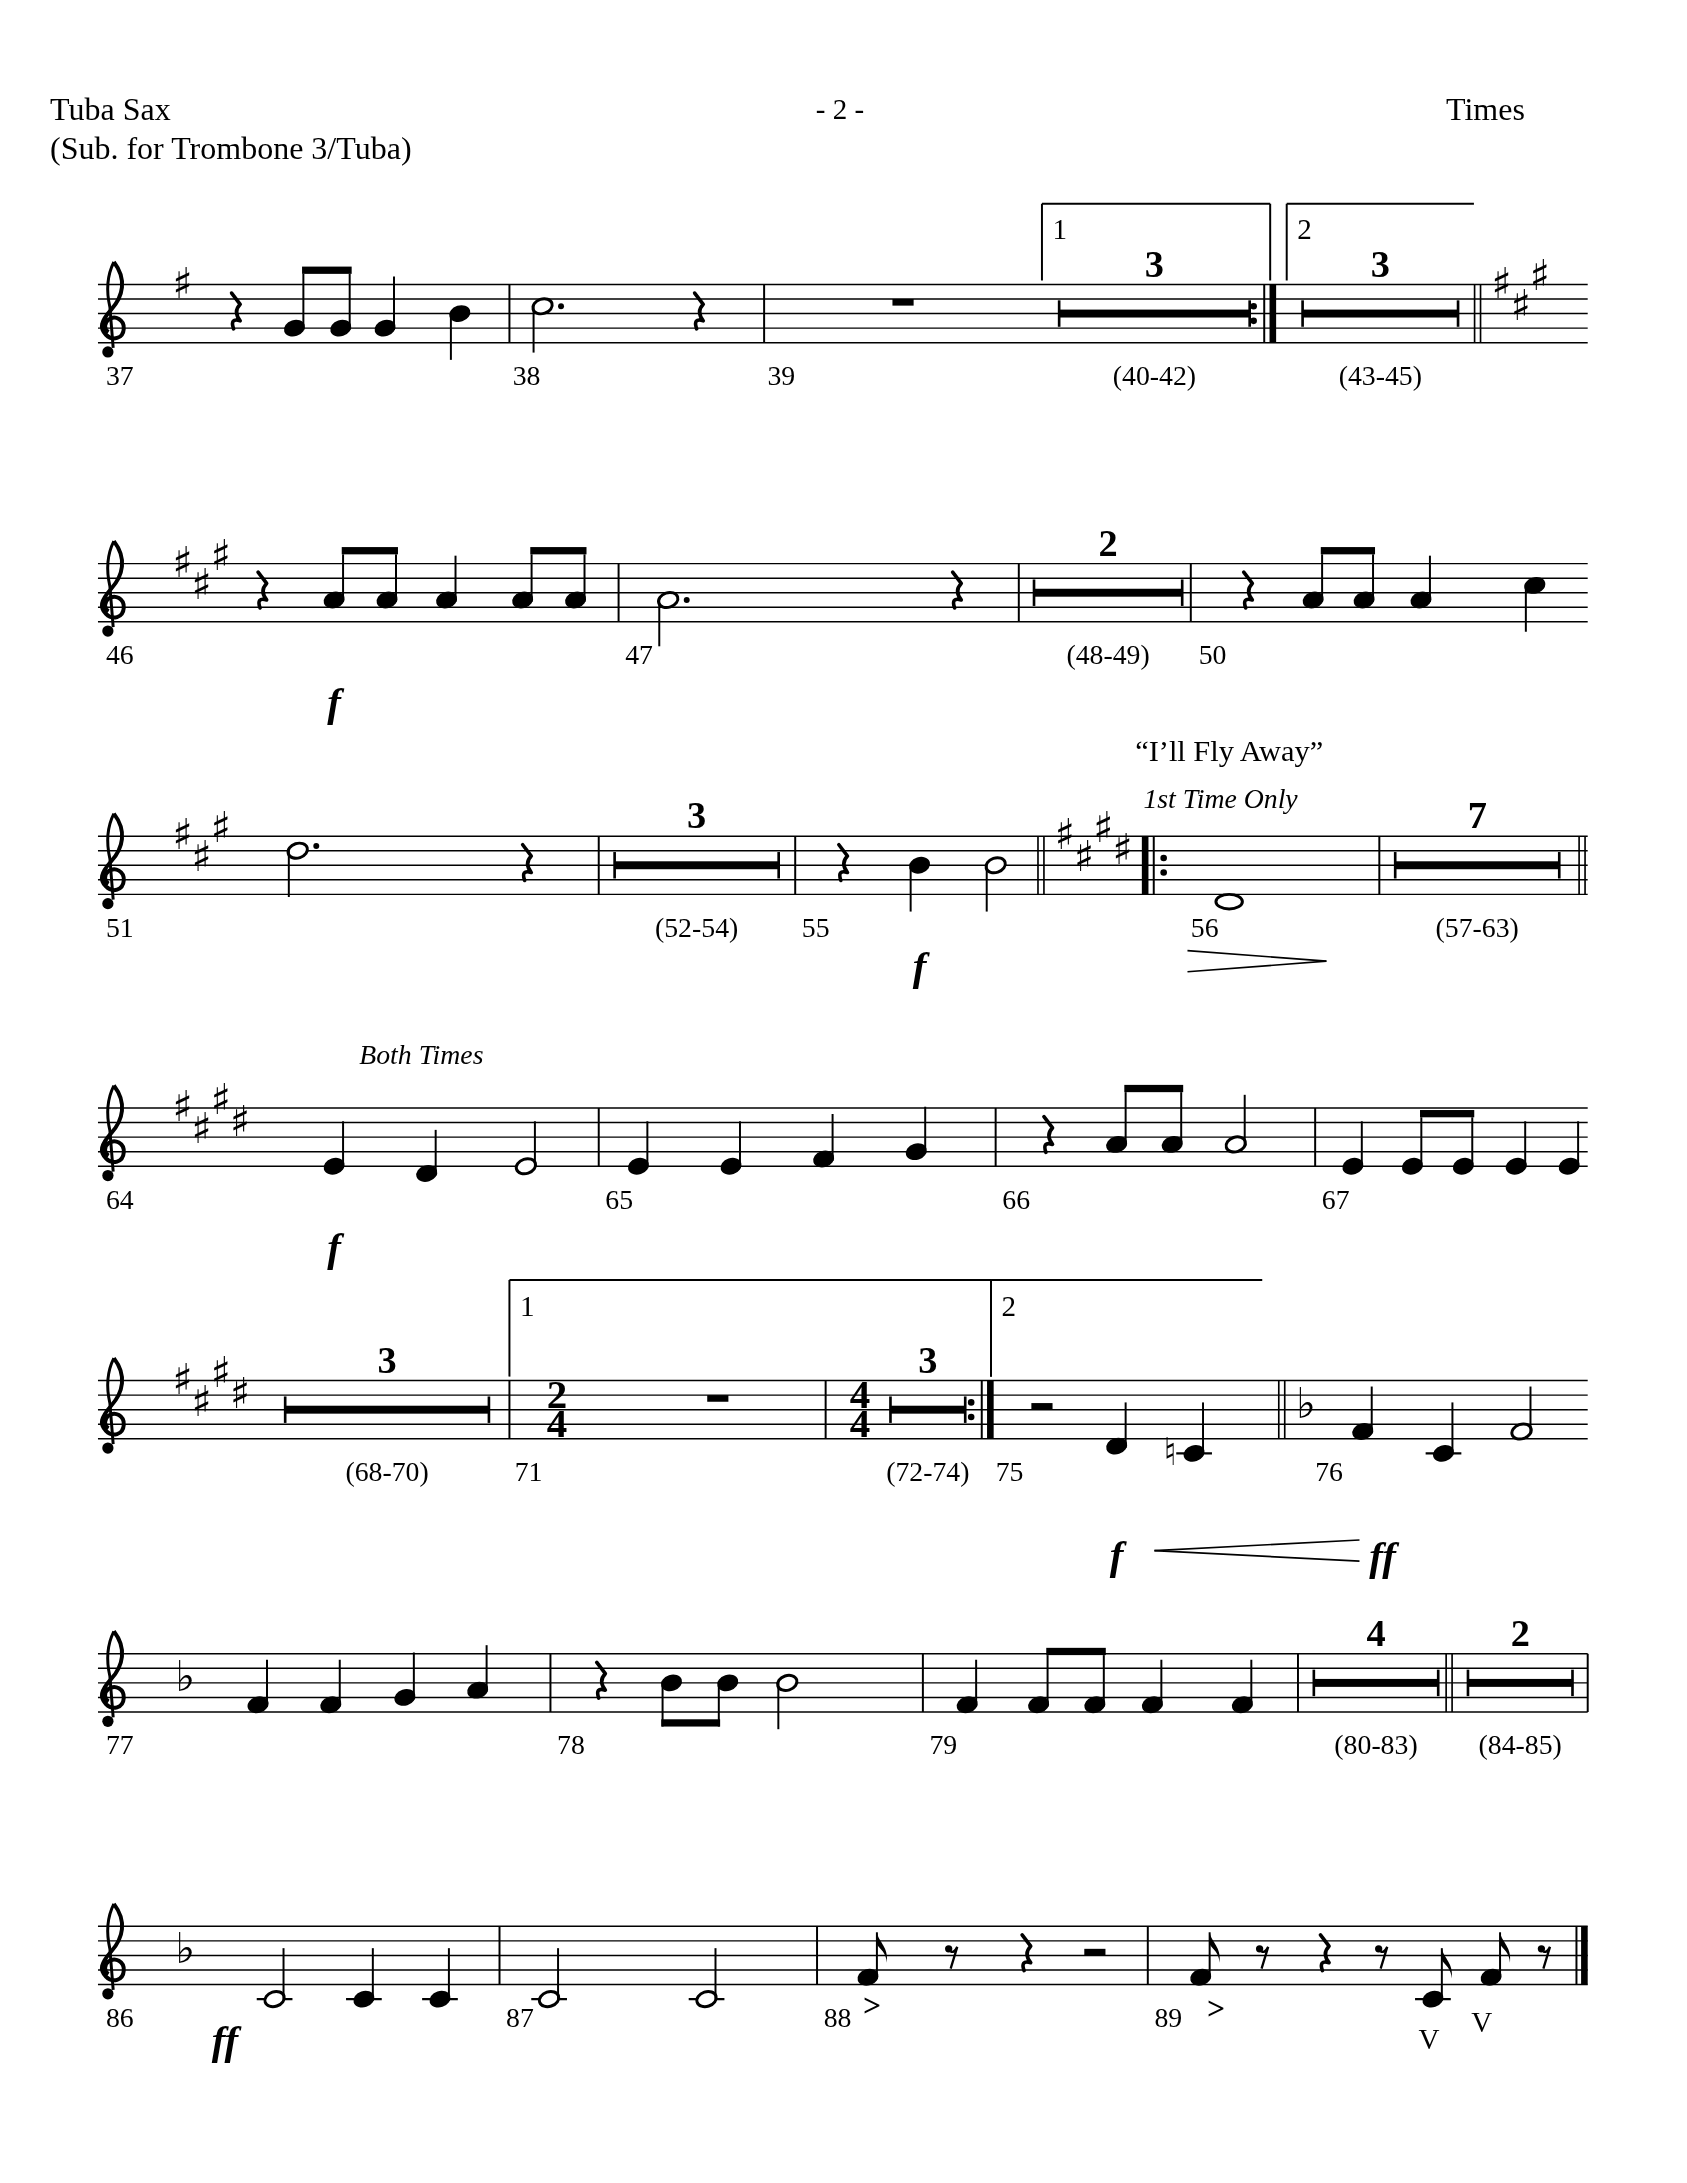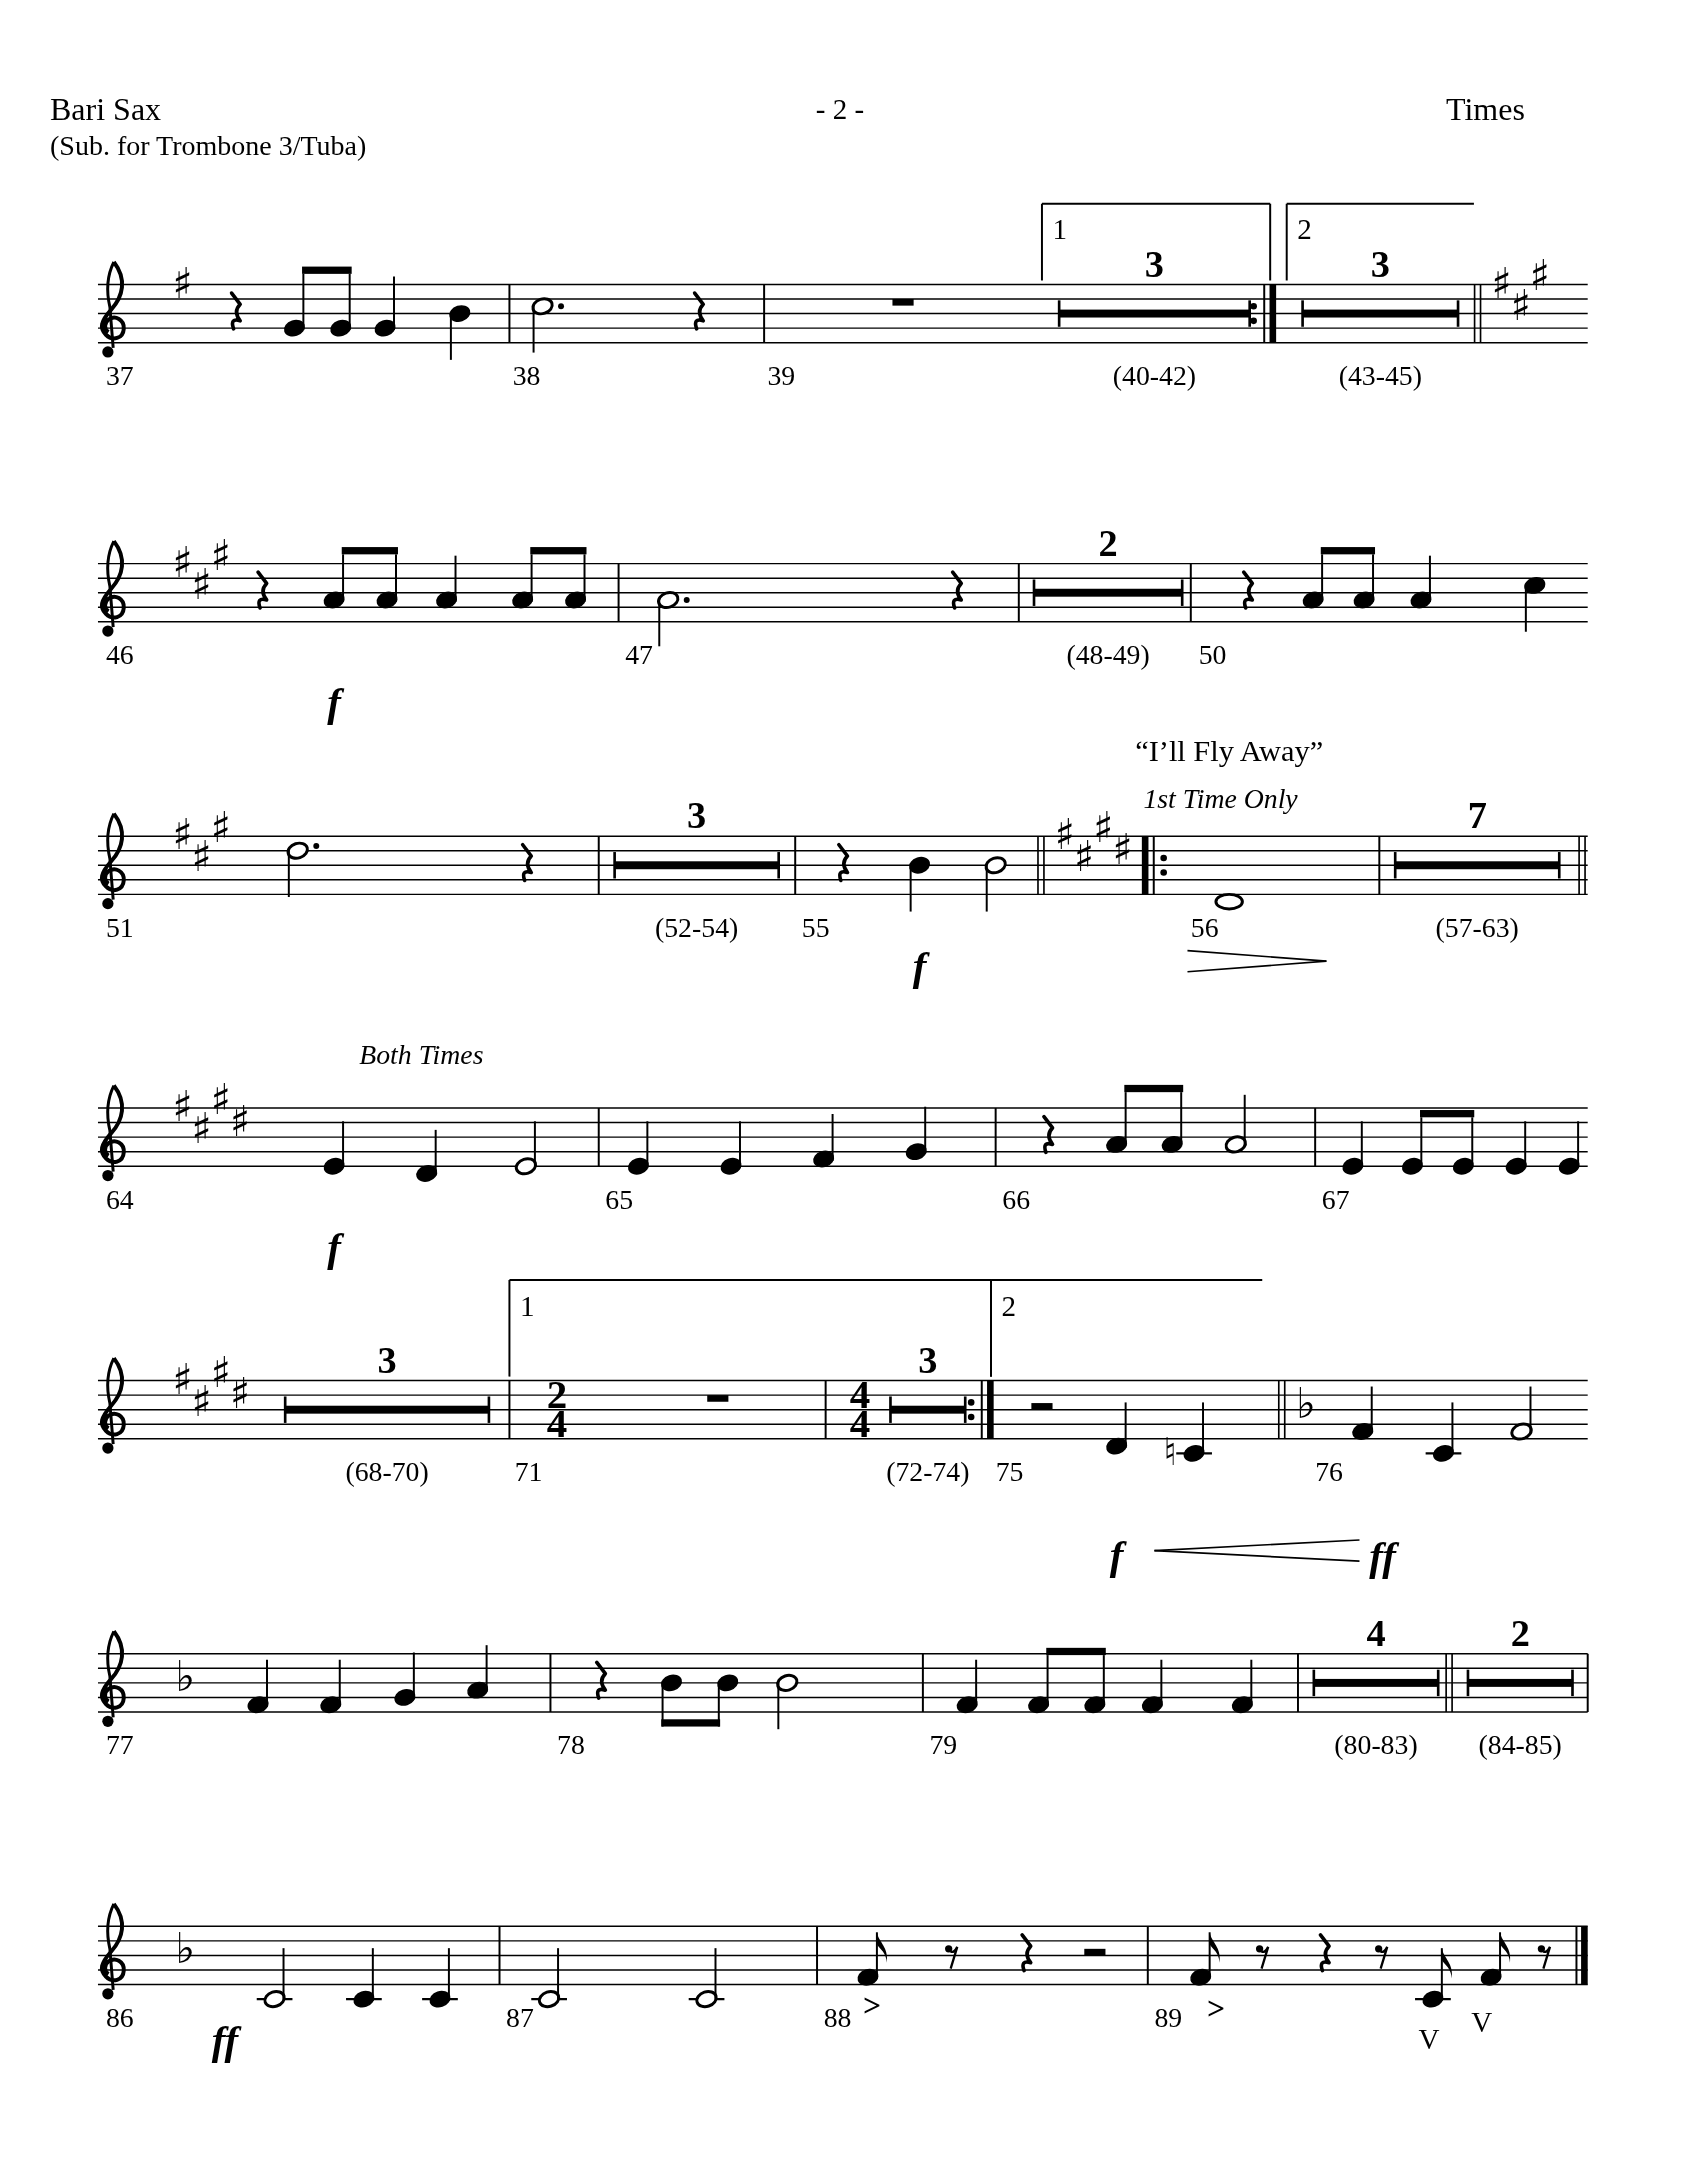--- a/index.html
+++ b/index.html
@@ -1,40 +1,40 @@
 <!DOCTYPE html>
 <html style="font-size:10.6px"><head>
 <meta charset="utf-8">
 <style>
   html,body{margin:0;padding:0;background:#888;}
   .page{position:relative;width:1687px;height:2183px;background:#ffffff;margin:0 auto;
         font-family:"Liberation Serif", serif;color:#000;overflow:hidden;}
   .hdr{position:absolute;white-space:pre;}
   #t1{left:50px;top:91px;font-size:32px;}
-  #t2{left:50px;top:130px;font-size:28px;}
+  #t2{left:50px;top:130px;font-size:32px;}
   #pg{left:774px;top:93px;width:132px;text-align:center;font-size:29px;}
   #tr{left:1446px;top:91px;font-size:32px;}
   svg text{font-family:"Liberation Serif", serif;}
   svg .acc{font-family:"DejaVu Sans", sans-serif;}
   svg .mnum{font-size:42px;}
   svg .range{font-size:42px;}
   svg .mrnum{font-size:58px;font-weight:bold;}
   svg .voltanum{font-size:44px;}
   svg .ts{font-size:62px;font-weight:bold;}
   svg .dyn{font-size:62px;font-style:italic;font-weight:bold;}
   svg .title{font-size:46px;}
   svg .ital{font-size:42px;font-style:italic;}
   svg .accent{font-size:48px;font-weight:bold;}
   svg .vmark{font-size:44px;}
 </style>
 </head>
 <body>
 
 <div class="page">
-  <div class="hdr" id="t1">Bari Sax</div>
+  <div class="hdr" id="t1">Tuba Sax</div>
   <div class="hdr" id="t2">(Sub. for Trombone 3/Tuba)</div>
   <div class="hdr" id="pg">- 2 -</div>
   <div class="hdr" id="tr">Times</div>
   <svg id="score" width="1687" height="2183" viewBox="0 0 2550 3300" style="position:absolute;left:0;top:0;">
       <g>
         <line x1="148" y1="430" x2="2400" y2="430" stroke="#000" stroke-width="2.2"></line>
         <line x1="148" y1="452" x2="2400" y2="452" stroke="#000" stroke-width="2.2"></line>
         <line x1="148" y1="474" x2="2400" y2="474" stroke="#000" stroke-width="2.2"></line>
         <line x1="148" y1="496" x2="2400" y2="496" stroke="#000" stroke-width="2.2"></line>
         <line x1="148" y1="518" x2="2400" y2="518" stroke="#000" stroke-width="2.2"></line>

